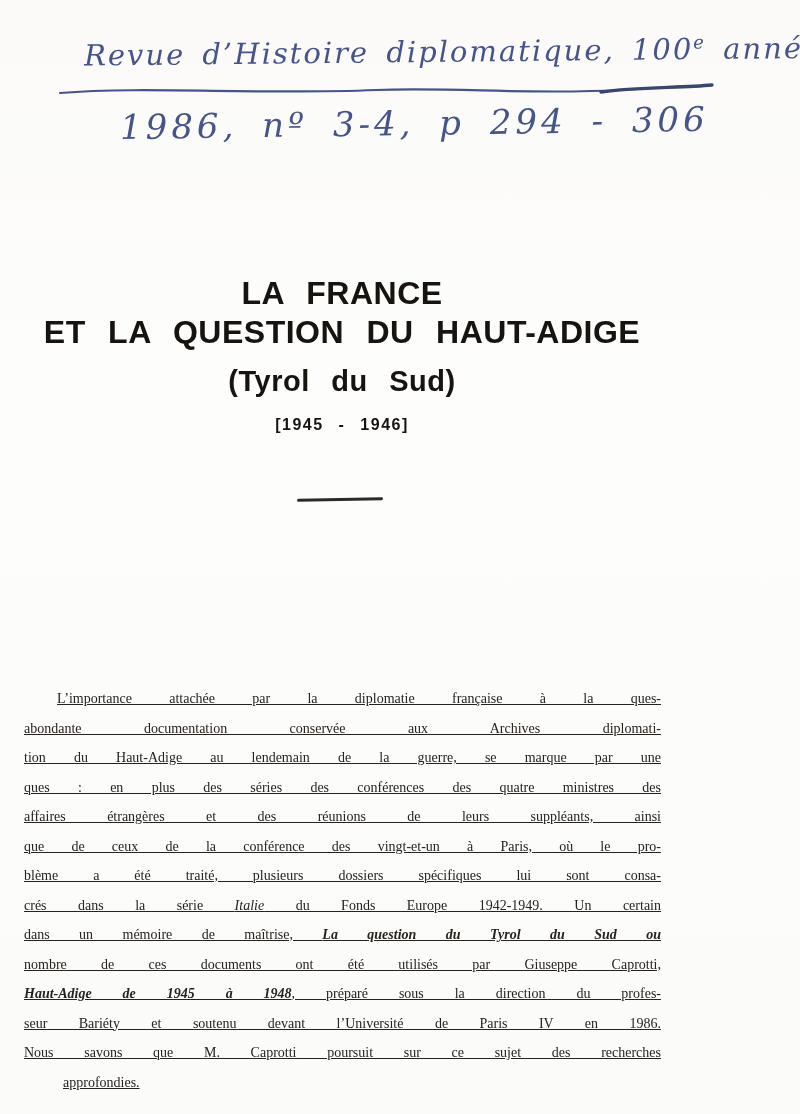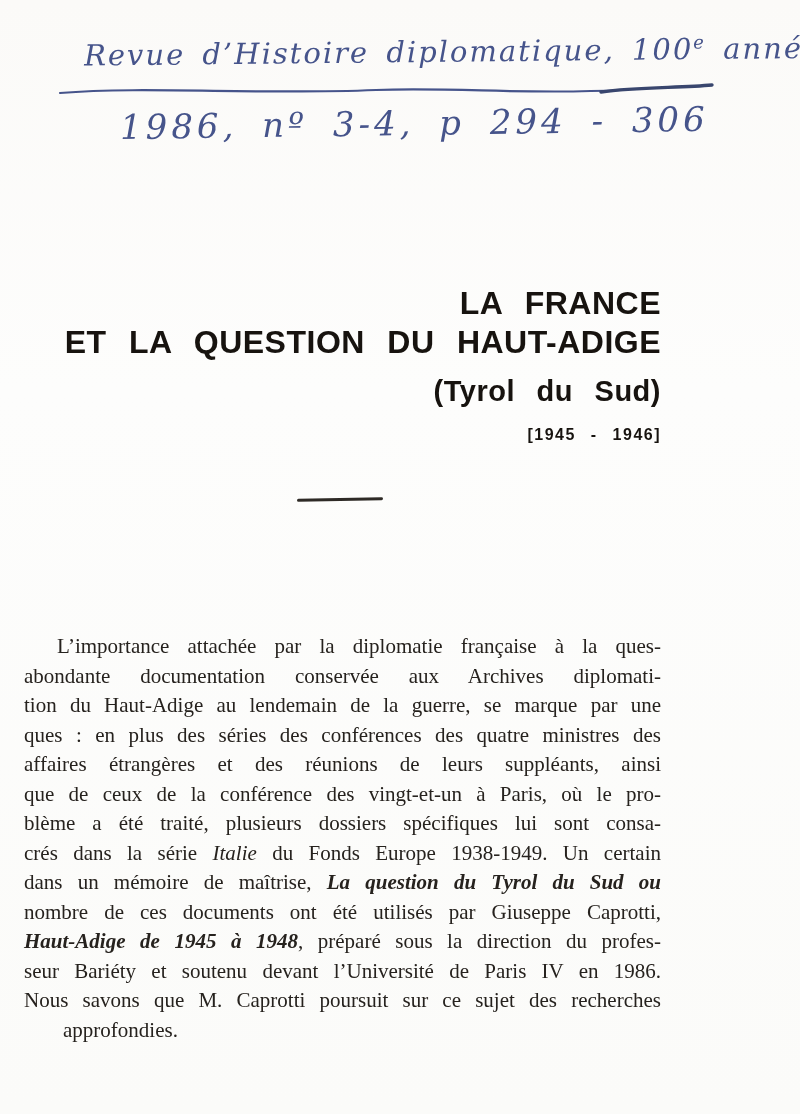--- a/index.html
+++ b/index.html
@@ -44,23 +44,23 @@
     font-size: 34px;
     letter-spacing: 4px;
     word-spacing: 10px;
     transform: rotate(-0.8deg);
   }
 
   
   .title-block {
     position: absolute;
     left: 23px;
-    top: 284px;
+    top: 274px;
     width: 638px;
-    text-align: right;
+    text-align: center;
     color: #17130f;
     font-family: "Liberation Sans", sans-serif;
   }
   .title-line {
     font-weight: 700;
     font-size: 32px;
     line-height: 39px;
     letter-spacing: 0.5px;
     word-spacing: 13px;
     white-space: nowrap;
@@ -90,26 +90,27 @@
     height: 3px;
     background: #2e2a26;
     border-radius: 2px;
     transform: rotate(-1.2deg);
   }
 
   
   .paragraph {
     position: absolute;
     left: 24px;
-    top: 632px;
+    top: 684px;
     width: 637px;
     color: #26221e;
-    font-size: 21px;
+    font-size: 14px;
     line-height: 29.5px;
     font-family: "Liberation Serif", serif;
+    text-decoration: underline;
   }
   .pline {
     text-align: justify;
     text-align-last: justify;
     text-justify: inter-word;
   }
   .pline.indent { padding-left: 33px; }
   .pline.last { text-align-last: left; margin-left: 39px; }
   .seg-normal { font-style: normal; }
   .seg-italic { font-style: italic; }
@@ -139,21 +140,21 @@
   <div class="divider"></div>
 
   <div class="paragraph">
       <div class="pline indent"><span class="seg-normal">L’importance attachée par la diplomatie française à la ques-</span></div>
       <div class="pline"><span class="seg-normal">abondante documentation conservée aux Archives diplomati-</span></div>
       <div class="pline"><span class="seg-normal">tion du Haut-Adige au lendemain de la guerre, se marque par une</span></div>
       <div class="pline"><span class="seg-normal">ques : en plus des séries des conférences des quatre ministres des</span></div>
       <div class="pline"><span class="seg-normal">affaires étrangères et des réunions de leurs suppléants, ainsi</span></div>
       <div class="pline"><span class="seg-normal">que de ceux de la conférence des vingt-et-un à Paris, où le pro-</span></div>
       <div class="pline"><span class="seg-normal">blème a été traité, plusieurs dossiers spécifiques lui sont consa-</span></div>
-      <div class="pline"><span class="seg-normal">crés dans la série </span><span class="seg-italic">Italie</span><span class="seg-normal"> du Fonds Europe 1938-1949. Un certain</span></div>
+      <div class="pline"><span class="seg-normal">crés dans la série </span><span class="seg-italic">Italie</span><span class="seg-normal"> du Fonds Europe 1942-1949. Un certain</span></div>
       <div class="pline"><span class="seg-normal">dans un mémoire de maîtrise, </span><span class="seg-bold-italic">La question du Tyrol du Sud ou</span></div>
       <div class="pline"><span class="seg-normal">nombre de ces documents ont été utilisés par Giuseppe Caprotti,</span></div>
       <div class="pline"><span class="seg-bold-italic">Haut-Adige de 1945 à 1948</span><span class="seg-normal">, préparé sous la direction du profes-</span></div>
       <div class="pline"><span class="seg-normal">seur Bariéty et soutenu devant l’Université de Paris IV en 1986.</span></div>
       <div class="pline"><span class="seg-normal">Nous savons que M. Caprotti poursuit sur ce sujet des recherches</span></div>
       <div class="pline last"><span class="seg-normal">approfondies.</span></div>
     </div>
 
 </div>
 

